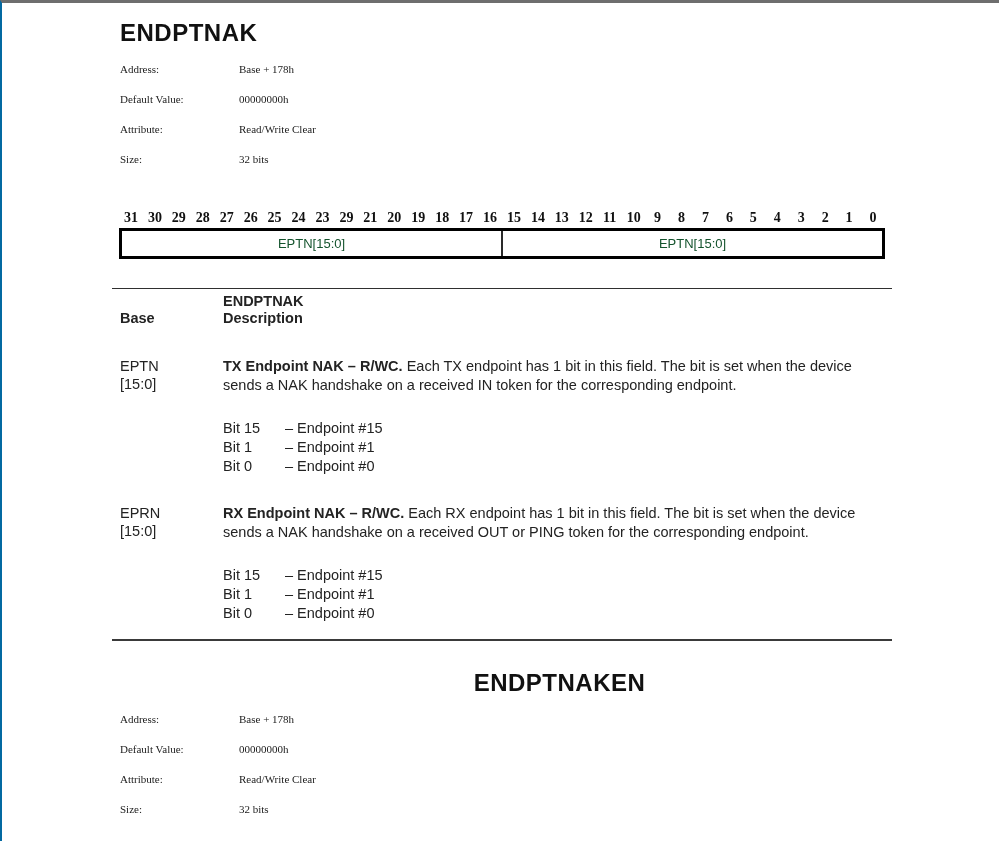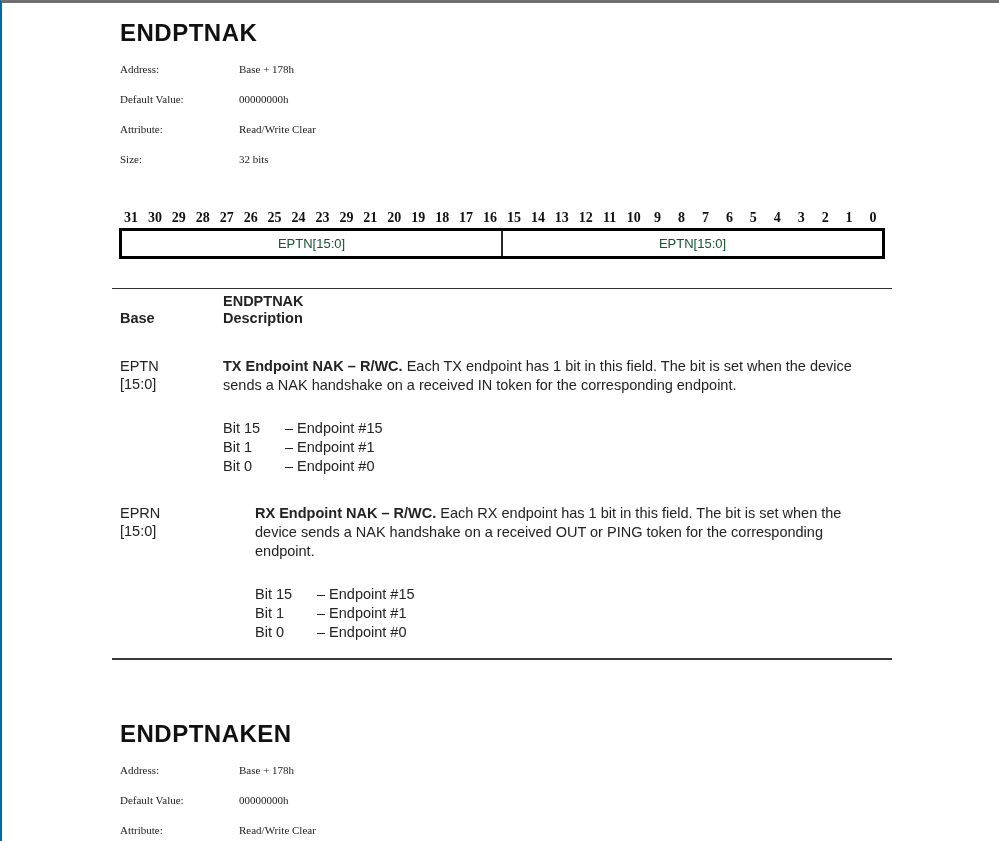--- a/index.html
+++ b/index.html
@@ -17,21 +17,21 @@
   
   .reg-title {
     margin:0 0 0 118px;
     padding-top:16px;
     font-family:"Liberation Sans", sans-serif;
     font-weight:bold;
     font-size:24px;
     color:#111;
     letter-spacing:0.5px;
   }
-  .reg-title.second { padding-top:60px; }
+  .reg-title.second { padding-top:28px;text-align:center; }
   .def-list { margin:7px 0 0 118px; font-family:"Liberation Serif", serif; font-size:11px; }
   .def-row { display:flex; height:30px; align-items:center; }
   .def-label { width:119px; }
   .def-value { }
 
   
   .bit-diagram { margin:36px 0 0 117px; width:766px; }
   .bit-numbers {
     display:flex;
     font-family:"Liberation Serif", serif;
@@ -70,21 +70,21 @@
     color:#232323;
     padding:4px 0 16px 0;
     box-sizing:border-box;
   }
   .t-row { display:flex; }
   .t-col-field { width:111px; padding-left:8px; box-sizing:border-box; line-height:18px; }
   .t-col-desc  { flex:1 1 0; padding-right:12px; line-height:19px; }
   .t-header { align-items:flex-end; font-weight:bold; line-height:17px; }
   .t-header .t-col-desc div { line-height:17px; }
   .t-body-row { margin-top:30px; }
-  .t-body-row.gap-large { margin-top:28px;gap:32px; }
+  .t-body-row.gap-large { margin-top:28px; }
   .desc-para b { font-weight:bold; }
   .bit-list { margin-top:24px; }
   .bit-line { display:flex; line-height:19px; }
   .bit-name { width:62px; }
 </style>
 </head>
 <body>
 
 <div class="page">
 

